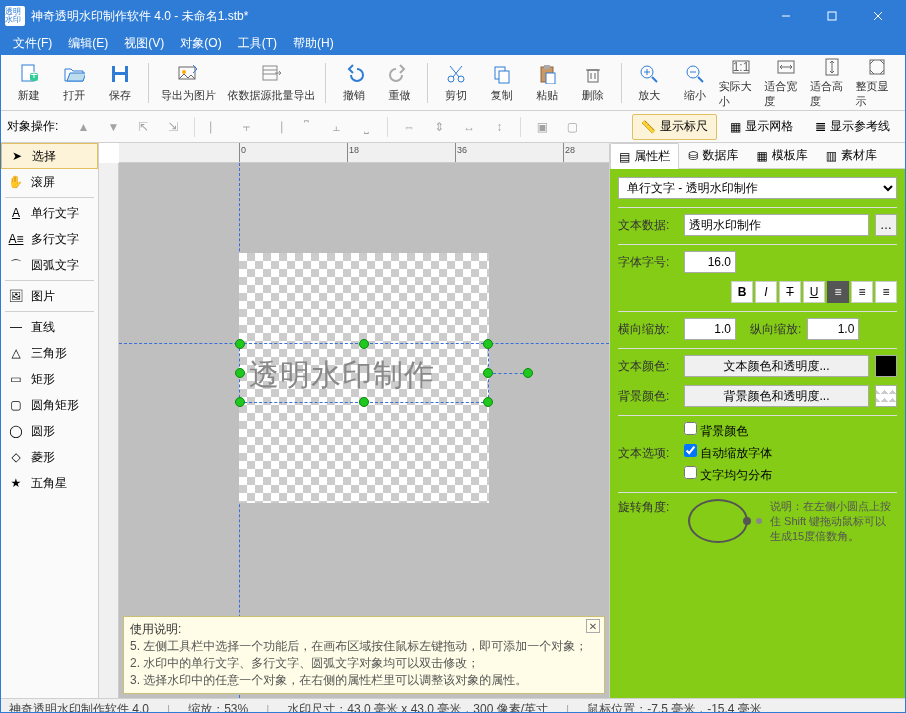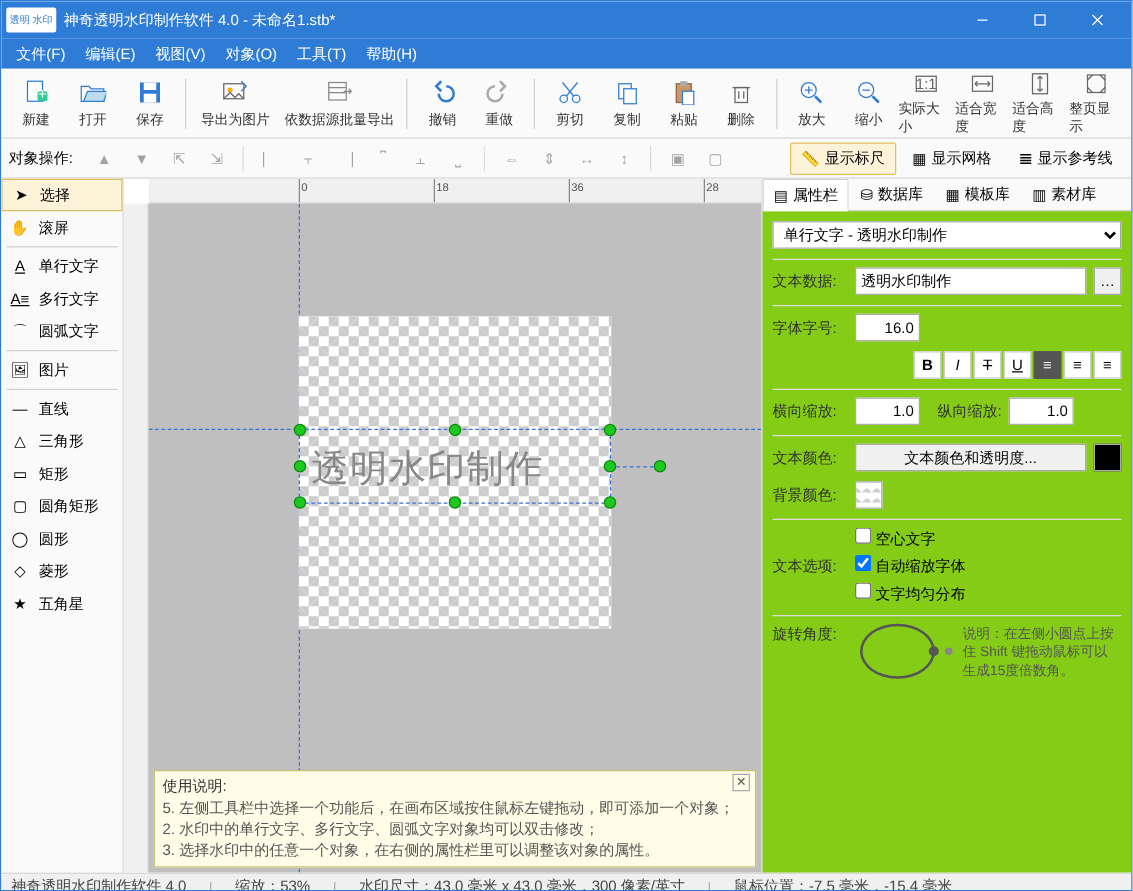--- a/index.html
+++ b/index.html
@@ -1,18 +1,18 @@
 <!DOCTYPE html>
 <html><head>
 <meta charset="utf-8">
 <style>
 * { margin: 0; padding: 0; box-sizing: border-box; font-family: "Microsoft YaHei", sans-serif; font-size: 12px; }
 body { width: 906px; height: 713px; background: #fff; overflow: hidden; border: 1px solid #2e7cd6; }
 .titlebar { background: #2e7cd6; height: 30px; display: flex; align-items: center; color: #fff; padding: 0 4px; }
-.titlebar .appicon { width: 40px; height: 20px; background: #fff; border-radius: 2px; margin-right: 6px; display:flex;align-items:center;justify-content:center;font-size:8px;color:#2e7cd6;line-height:1; }
+.titlebar .appicon { width: 20px; height: 20px; background: #fff; border-radius: 2px; margin-right: 6px; display:flex;align-items:center;justify-content:center;font-size:8px;color:#2e7cd6;line-height:1; }
 .titlebar .title { flex: 1; }
 .titlebar .winbtns { display: flex; }
 .titlebar .winbtn { width: 46px; height: 30px; display: flex; align-items: center; justify-content: center; }
 .menubar { background: #2e7cd6; height: 24px; display: flex; align-items: center; color: #fff; padding: 0 6px; gap: 4px; }
 .menubar span { padding: 2px 6px; cursor: default; }
 .toolbar { height: 56px; background: #fafafa; border-bottom: 1px solid #d0d0d0; display: flex; align-items: center; padding: 2px 6px; gap: 2px; }
 .tbtn { width: 44px; height: 50px; display: flex; flex-direction: column; align-items: center; justify-content: center; gap: 2px; cursor: default; border-radius:2px;}
 .tbtn.wide { width: 68px; }
 .tbtn.wider { width: 96px; }
 .tbtn .ic { width: 24px; height: 24px; display: flex; align-items: center; justify-content: center; }
@@ -484,27 +484,28 @@
           <input class="spin" value="1.0" style="">
         </div>
       <div class="hrsep"></div>
       <div class="row">
           <label>文本颜色:</label>
           <div class="btn" style="flex:1">文本颜色和透明度...</div>
           <div class="colorbox" style="background:#000"></div>
         </div>
       <div class="row">
           <label>背景颜色:</label>
+          <div class="btn" style="flex:1">背景颜色和透明度...</div>
           <div class="colorbox" style="background-image:linear-gradient(45deg,#ccc 25%,transparent 25%),linear-gradient(-45deg,#ccc 25%,transparent 25%);background-size:8px 8px;background-color:#fff"></div>
         </div>
       <div class="hrsep"></div>
       <div class="row" style="align-items:center">
           <label>文本选项:</label>
         <div style="flex:1">
-          <div><input type="checkbox" style=""> <span>空心文字</span></div>
+          <div><input type="checkbox" style=""> <span>背景颜色</span></div>
           <div style="margin-top:4px"><input type="checkbox" checked="" style=""> <span>自动缩放字体</span></div>
           <div style="margin-top:4px"><input type="checkbox" style=""> <span>文字均匀分布</span></div>
         </div>
       </div>
       <div class="hrsep"></div>
       <div class="row" style="align-items:flex-start">
           <label>旋转角度:</label>
         <div style="position:relative;margin:0 16px 0 4px">
             <div class="rotwheel">
               <div class="dot"></div>

